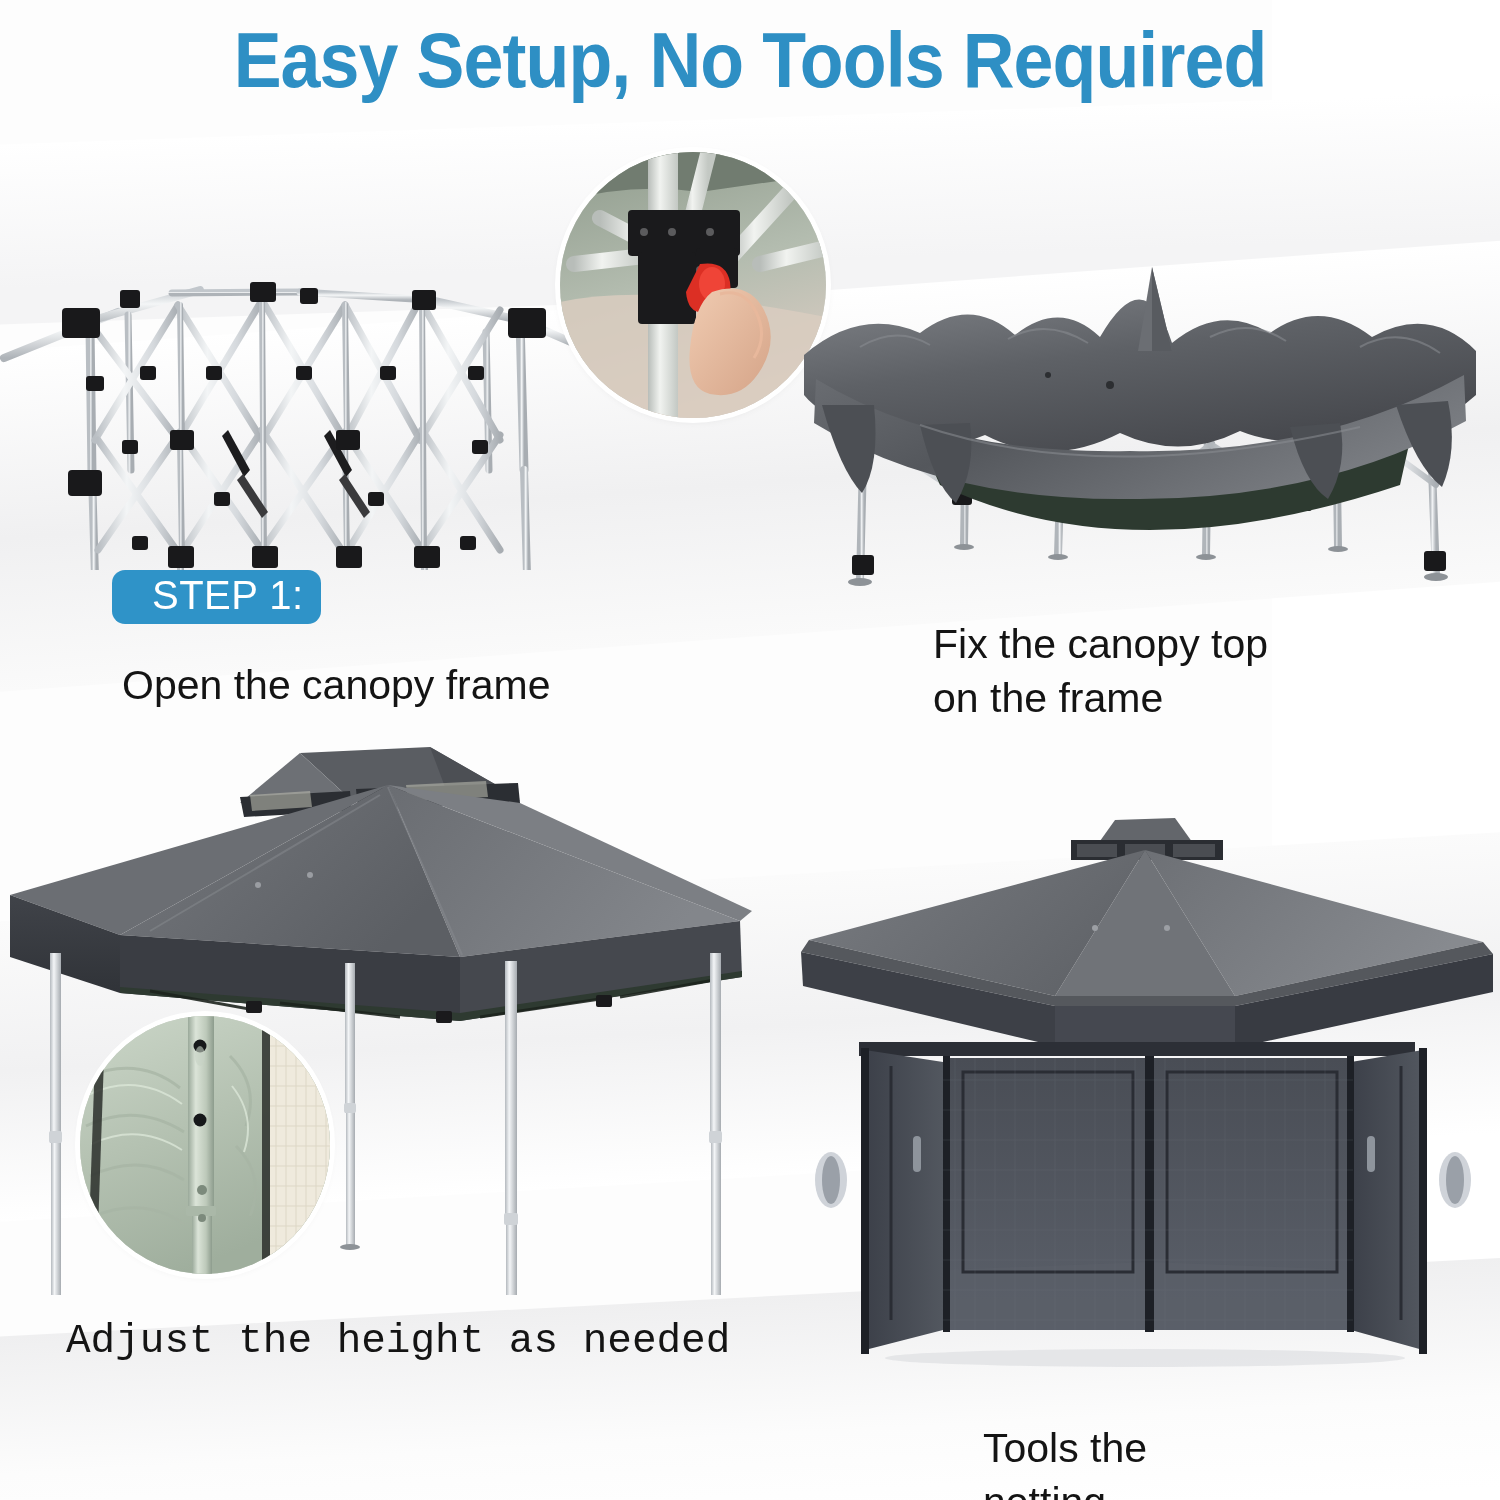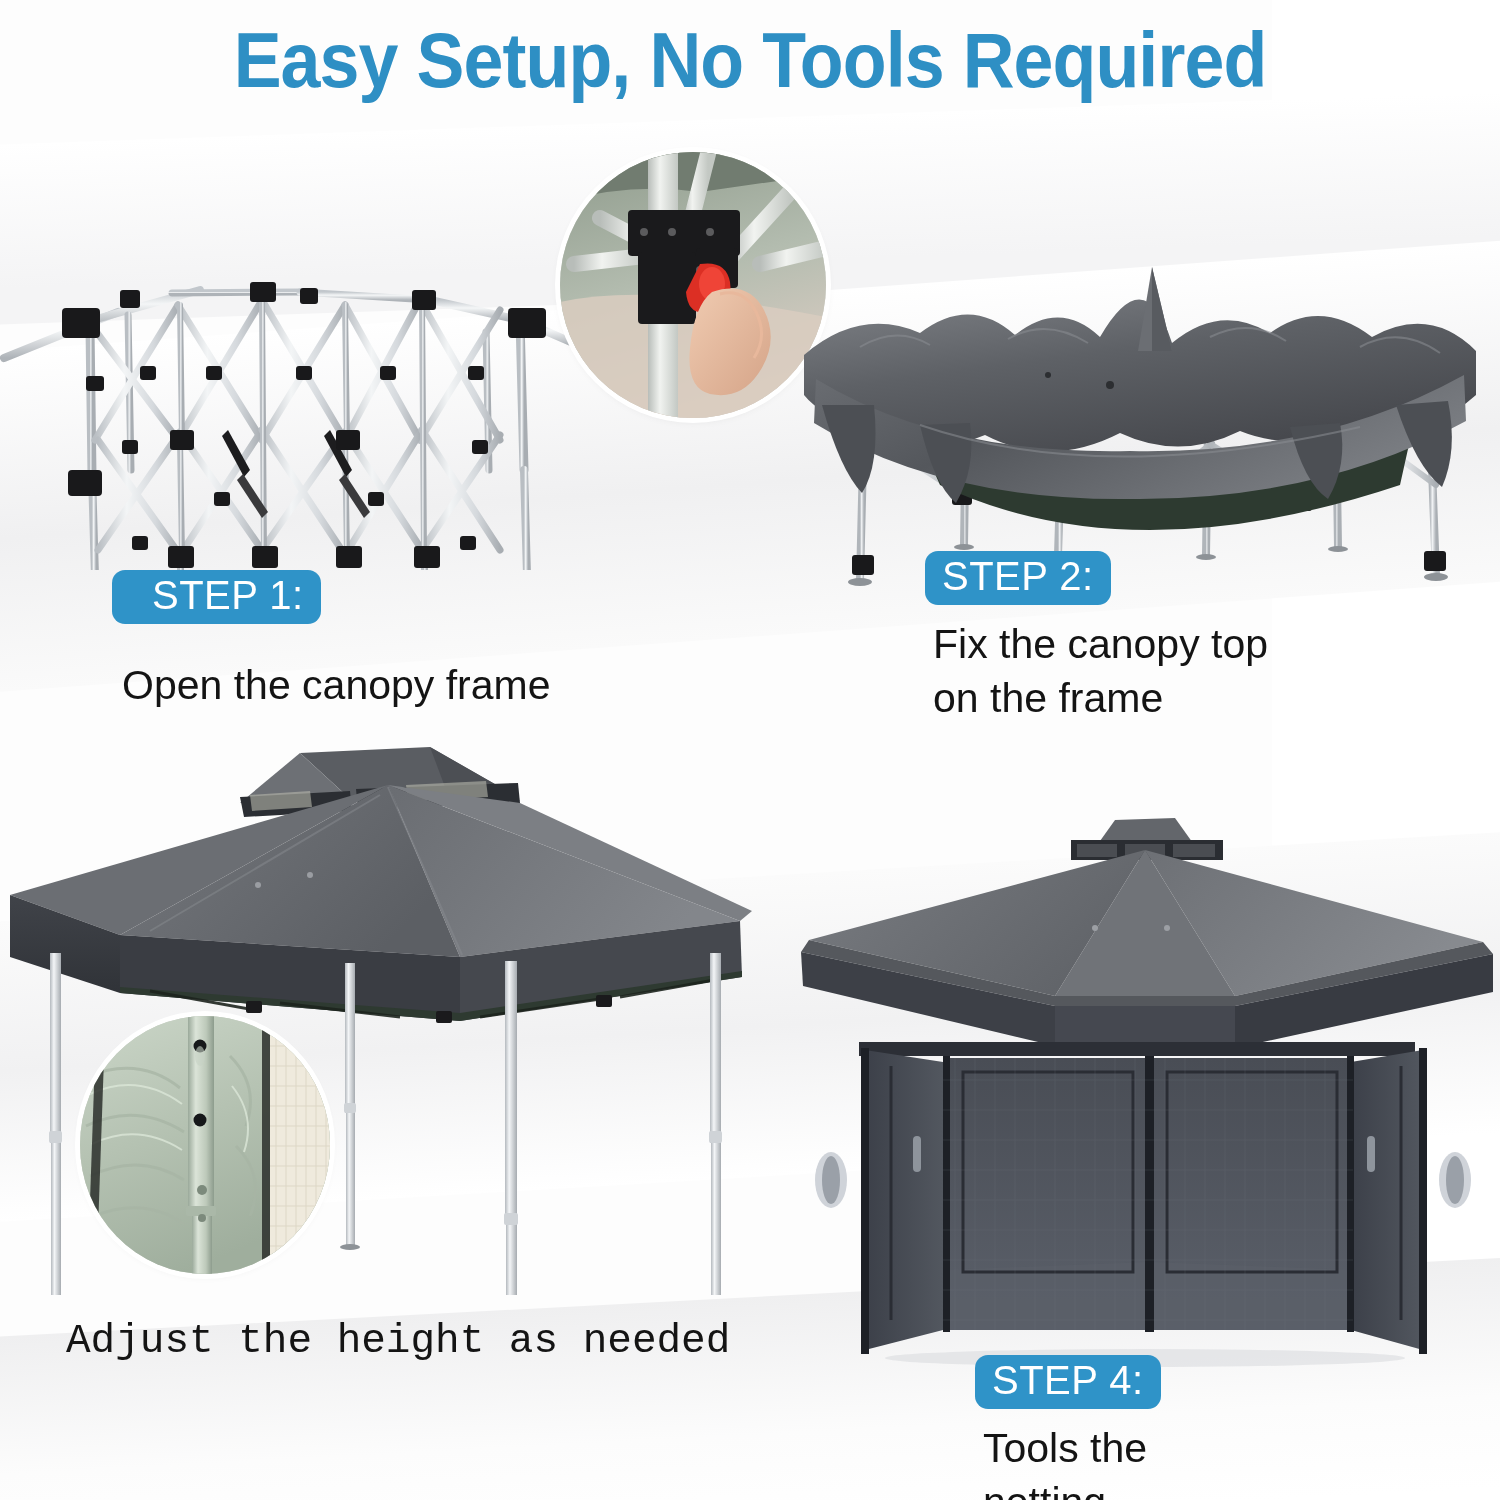--- a/index.html
+++ b/index.html
@@ -635,22 +635,20 @@
         <circle cx="372" cy="118" r="3"></circle>
       </g>
 
       <ellipse cx="350" cy="548" rx="260" ry="9" fill="#d7d9dc" opacity="0.55"></ellipse>
     </svg>
   </div>
 
   <div class="step-badge" id="badge1">STEP 1:</div>
   <div class="step-caption" id="caption1">Open the canopy frame</div>
 
-  <div class="step-badge" id="badge2">STEP 2:</div>
   <div class="step-caption" id="caption2">Fix the canopy top
 on the frame</div>
 
   <div class="step-caption" id="caption3">Adjust the height as needed</div>
 
-  <div class="step-badge" id="badge4">STEP 4:</div>
   <div class="step-caption" id="caption4">Tools the netting</div>
 
 </div>
 
 </body></html>

